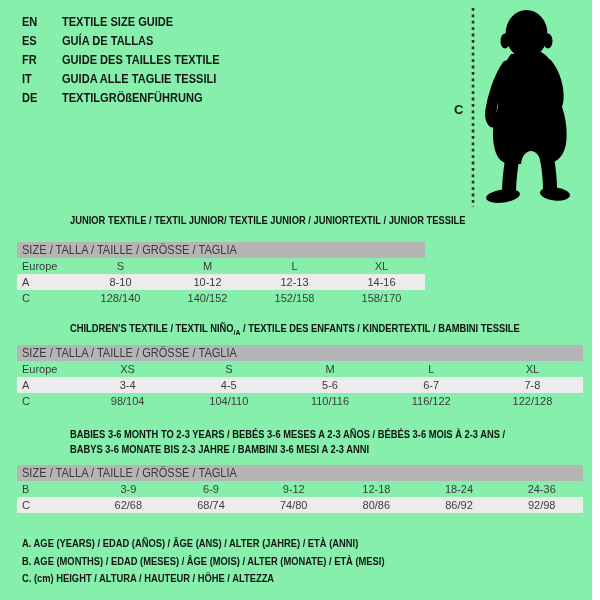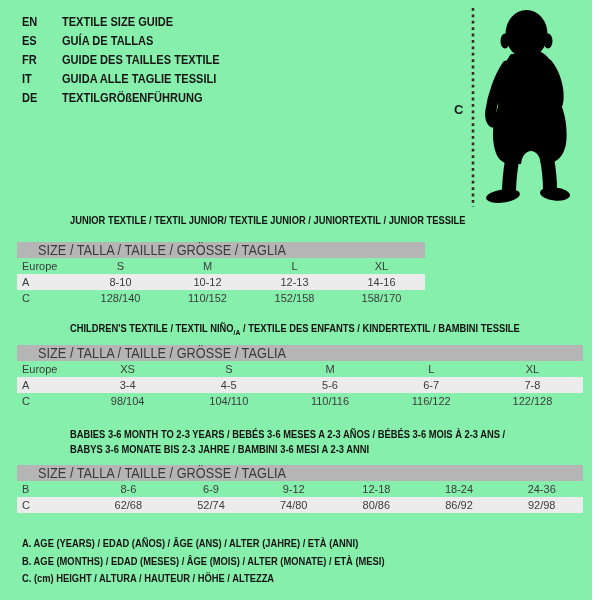--- a/index.html
+++ b/index.html
@@ -24,21 +24,21 @@
   #t1-title{top:213px;}
   #t2-title{top:321px;}
   #t3-title{top:427px;}
   .subtxt{font-size:8px;vertical-align:sub;}
 
   
   .tbl{position:absolute;left:17px;}
   #t1{top:242px;width:408px;}
   #t2{top:345px;width:566px;}
   #t3{top:465px;width:566px;}
-  .size-hdr{height:16px;line-height:16px;background:#b5b5b5;color:#3a3a3a;font-size:15px;padding-left:21px;white-space:nowrap;}
+  .size-hdr{height:16px;line-height:16px;background:#b5b5b5;color:#3a3a3a;font-size:13px;padding-left:5px;white-space:nowrap;}
   .trow{display:flex;height:16px;align-items:center;font-size:11px;color:#3b3b3b;}
   .trow.shaded{background:#ececec;}
   .lbl{padding-left:5px;flex:0 0 auto;}
   #t1 .lbl{width:55px;}
   #t2 .lbl{width:55px;}
   #t3 .lbl{width:65px;}
   .val{flex:1;text-align:center;}
 
   
   .footnotes{position:absolute;left:22px;top:535px;}
@@ -117,21 +117,21 @@
       <div class="trow shaded" style="background: rgb(236, 236, 236);">
         <span class="lbl">A</span>
         <span class="val">8-10</span>
         <span class="val">10-12</span>
         <span class="val">12-13</span>
         <span class="val">14-16</span>
       </div>
       <div class="trow">
         <span class="lbl">C</span>
         <span class="val">128/140</span>
-        <span class="val">110/152</span>
+        <span class="val">140/152</span>
         <span class="val">152/158</span>
         <span class="val">158/170</span>
       </div>
     </section>
   <section class="tbl" id="t2">
       <div class="size-hdr" style="background: rgb(181, 181, 181);"><span class="cond">SIZE / TALLA / TAILLE / GRÖSSE / TAGLIA</span></div>
       <div class="trow">
         <span class="lbl">Europe</span>
         <span class="val">XS</span>
         <span class="val">S</span>
@@ -153,31 +153,31 @@
         <span class="val">104/110</span>
         <span class="val">110/116</span>
         <span class="val">116/122</span>
         <span class="val">122/128</span>
       </div>
     </section>
   <section class="tbl" id="t3">
       <div class="size-hdr" style="background: rgb(181, 181, 181);"><span class="cond">SIZE / TALLA / TAILLE / GRÖSSE / TAGLIA</span></div>
       <div class="trow">
         <span class="lbl">B</span>
-        <span class="val">8-6</span>
+        <span class="val">3-9</span>
         <span class="val">6-9</span>
         <span class="val">9-12</span>
         <span class="val">12-18</span>
         <span class="val">18-24</span>
         <span class="val">24-36</span>
       </div>
       <div class="trow shaded" style="background: rgb(236, 236, 236);">
         <span class="lbl">C</span>
         <span class="val">62/68</span>
-        <span class="val">52/74</span>
+        <span class="val">68/74</span>
         <span class="val">74/80</span>
         <span class="val">80/86</span>
         <span class="val">86/92</span>
         <span class="val">92/98</span>
       </div>
     </section>
 
   <div class="footnotes" id="footnotes">
       <div class="fn"><span class="cond">A. AGE (YEARS) / EDAD (AÑOS) / ÂGE (ANS) / ALTER (JAHRE) / ETÀ (ANNI)</span></div>
       <div class="fn"><span class="cond">B. AGE (MONTHS) / EDAD (MESES) / ÂGE (MOIS) / ALTER (MONATE) / ETÀ (MESI)</span></div>

